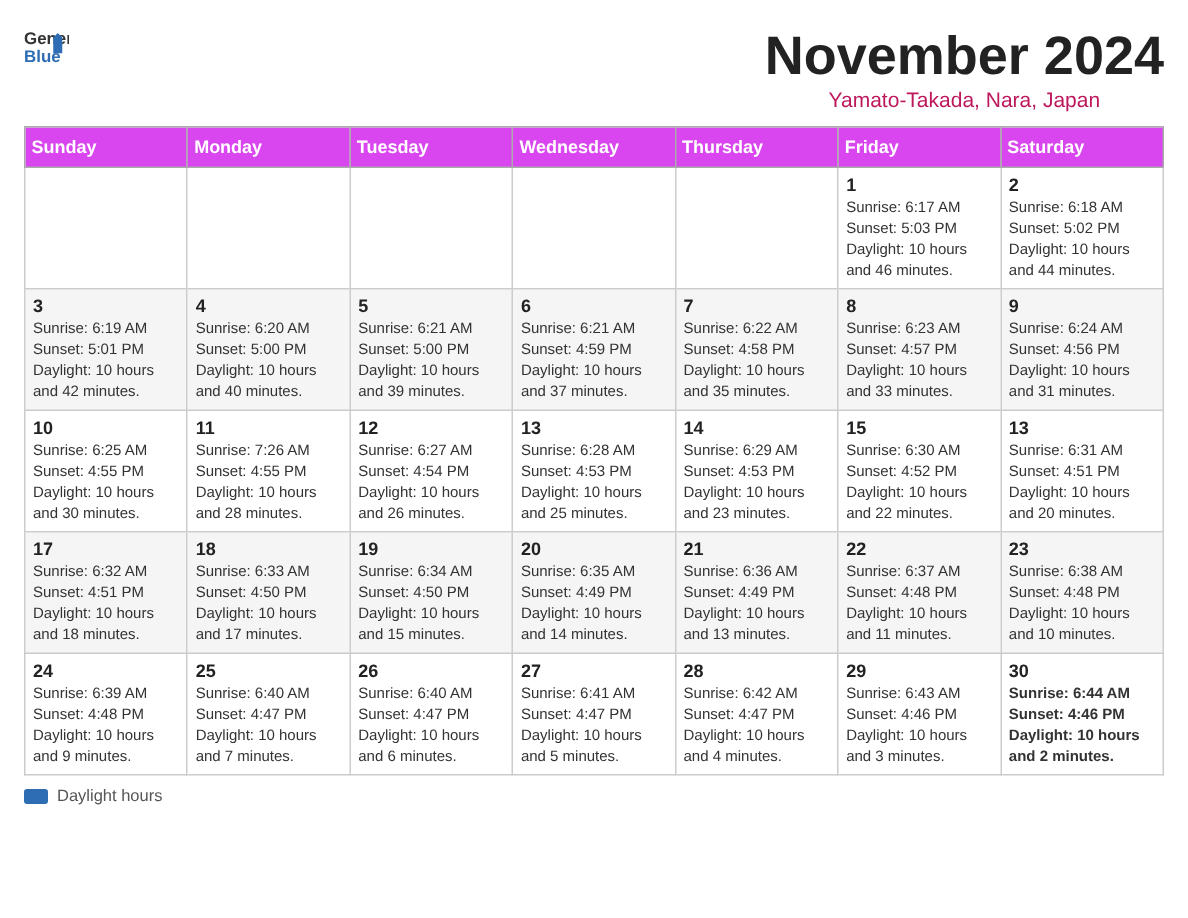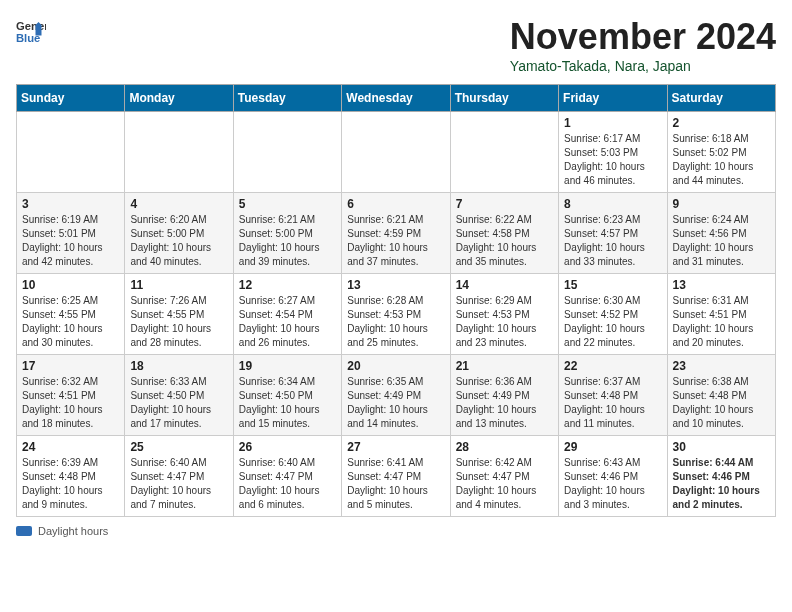--- a/index.html
+++ b/index.html
@@ -19,38 +19,38 @@
     .logo {
       display: flex;
       align-items: center;
     }
     .logo-icon {
       width: 30px;
       height: 30px;
       margin-right: 4px;
     }
     .title-block {
-      text-align: left;
+      text-align: center;
     }
     .month-title {
       font-size: 36px;
       font-weight: bold;
       color: #222;
     }
     .location {
       font-size: 14px;
-      color: #14532d;
+      color: #be185d;
     }
     table {
       width: 100%;
       border-collapse: collapse;
       table-layout: fixed;
     }
     thead tr th {
-      background-color: #0369a1;
+      background-color: #d946ef;
       color: #fff;
       font-size: 12px;
       font-weight: bold;
       padding: 6px 4px;
       text-align: left;
       border: 1px solid #aaa;
     }
     tbody tr td {
       vertical-align: top;
       border: 1px solid #ccc;

